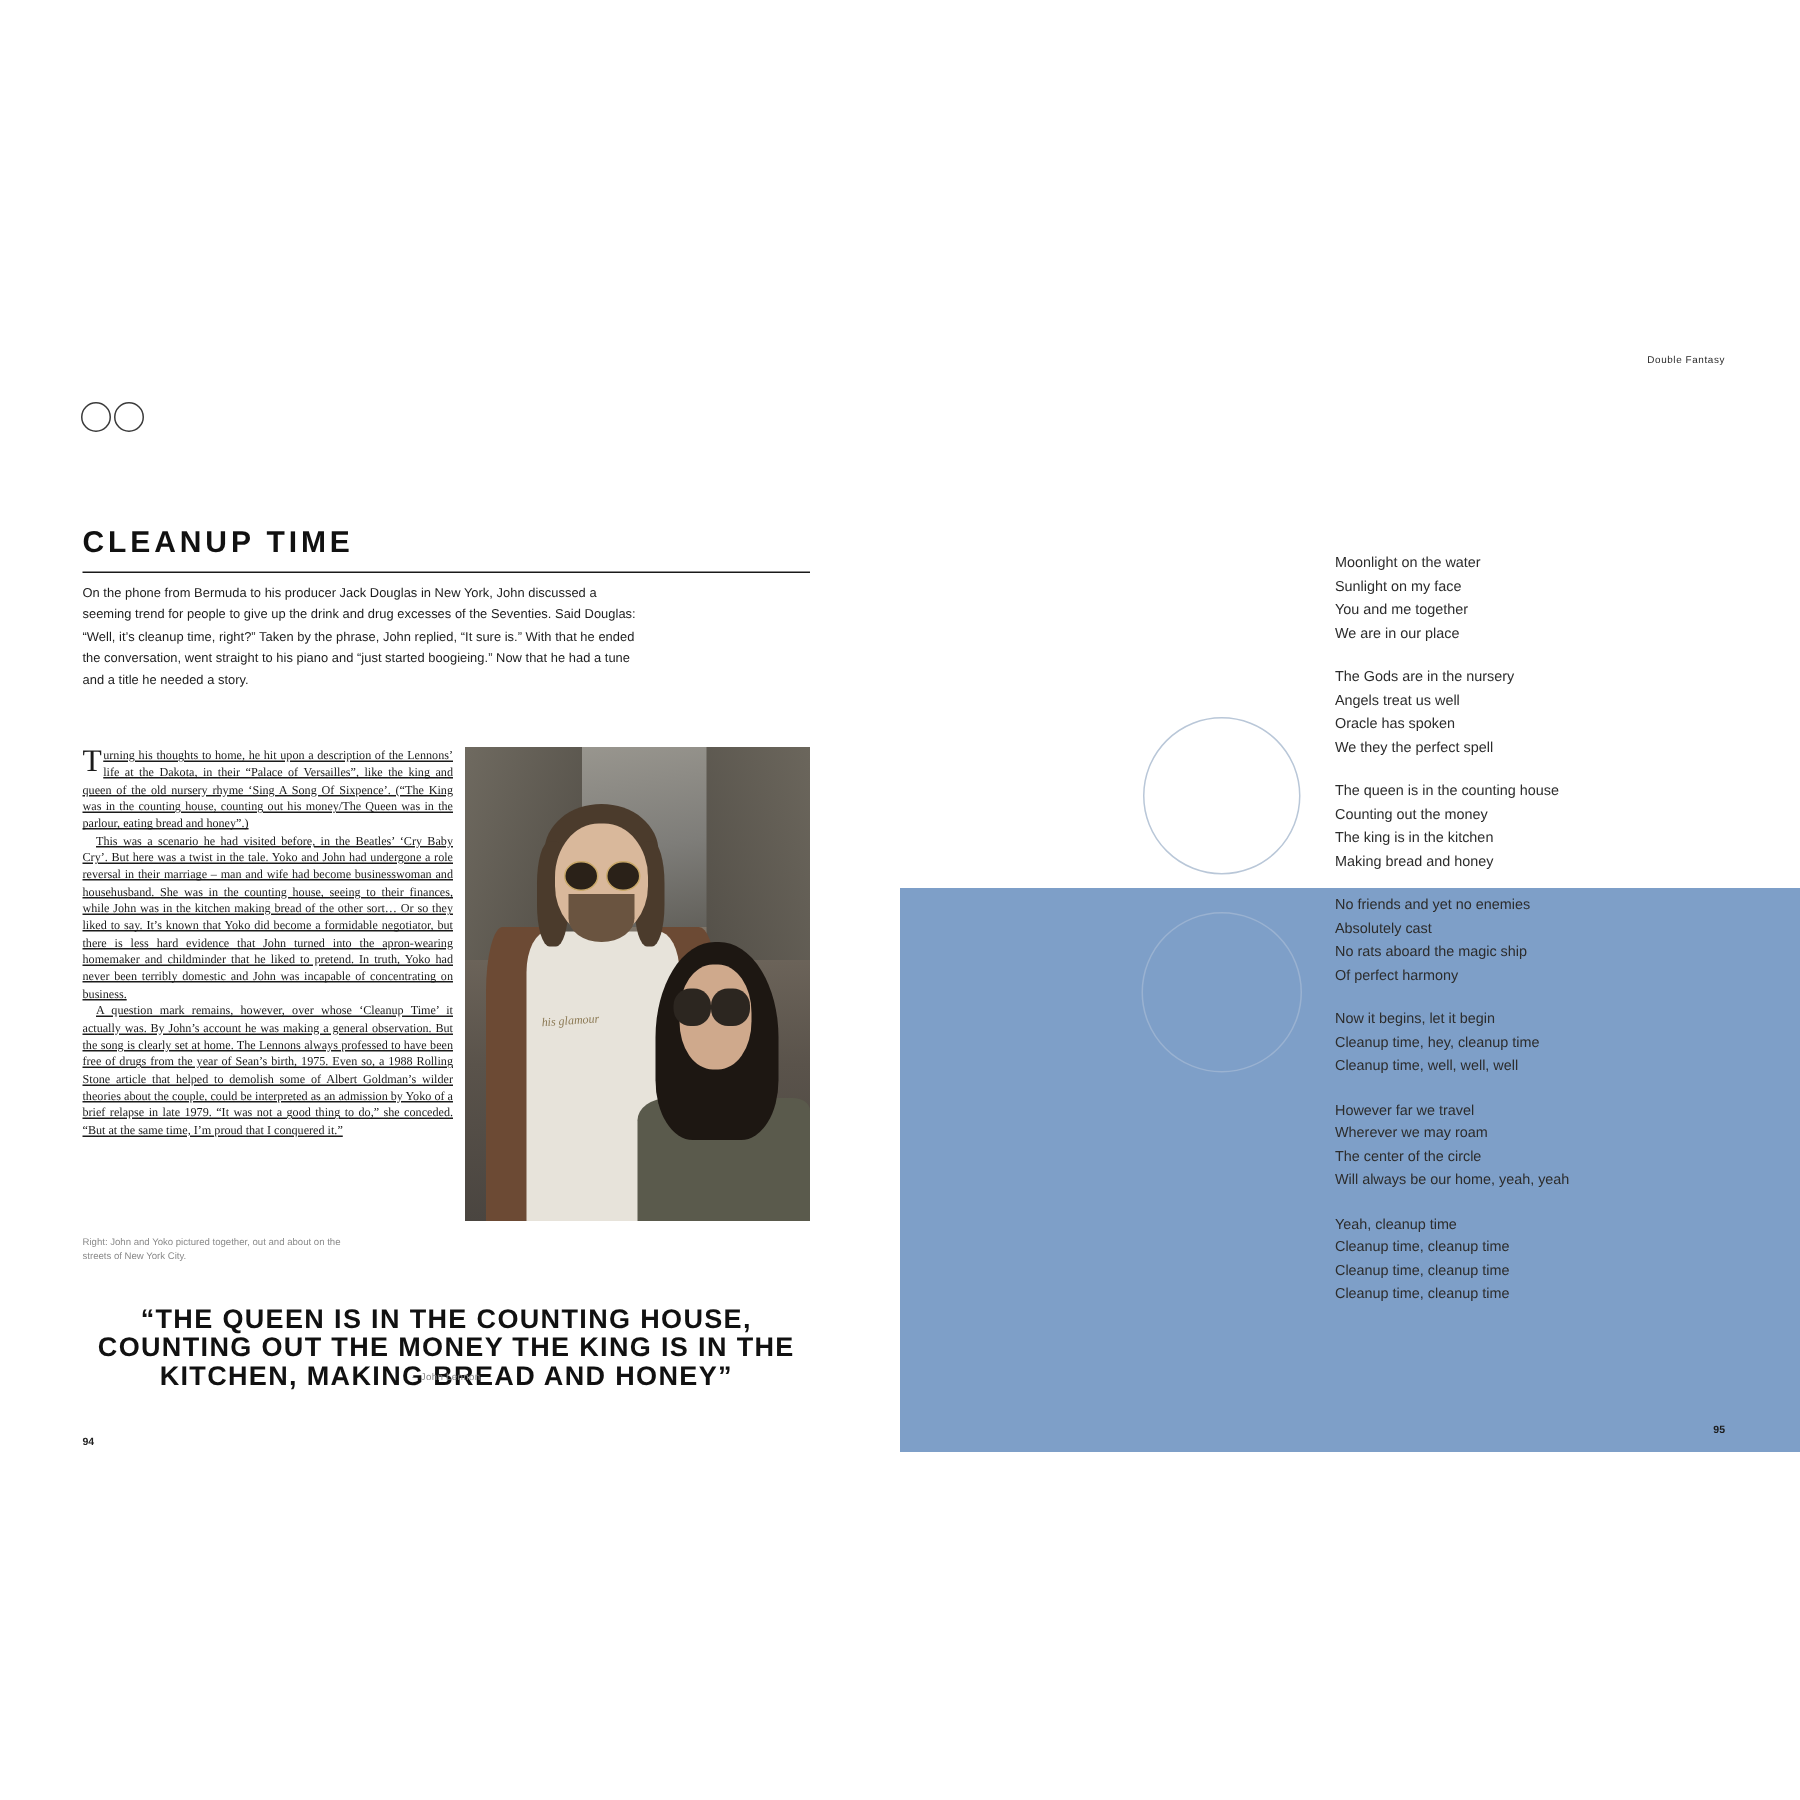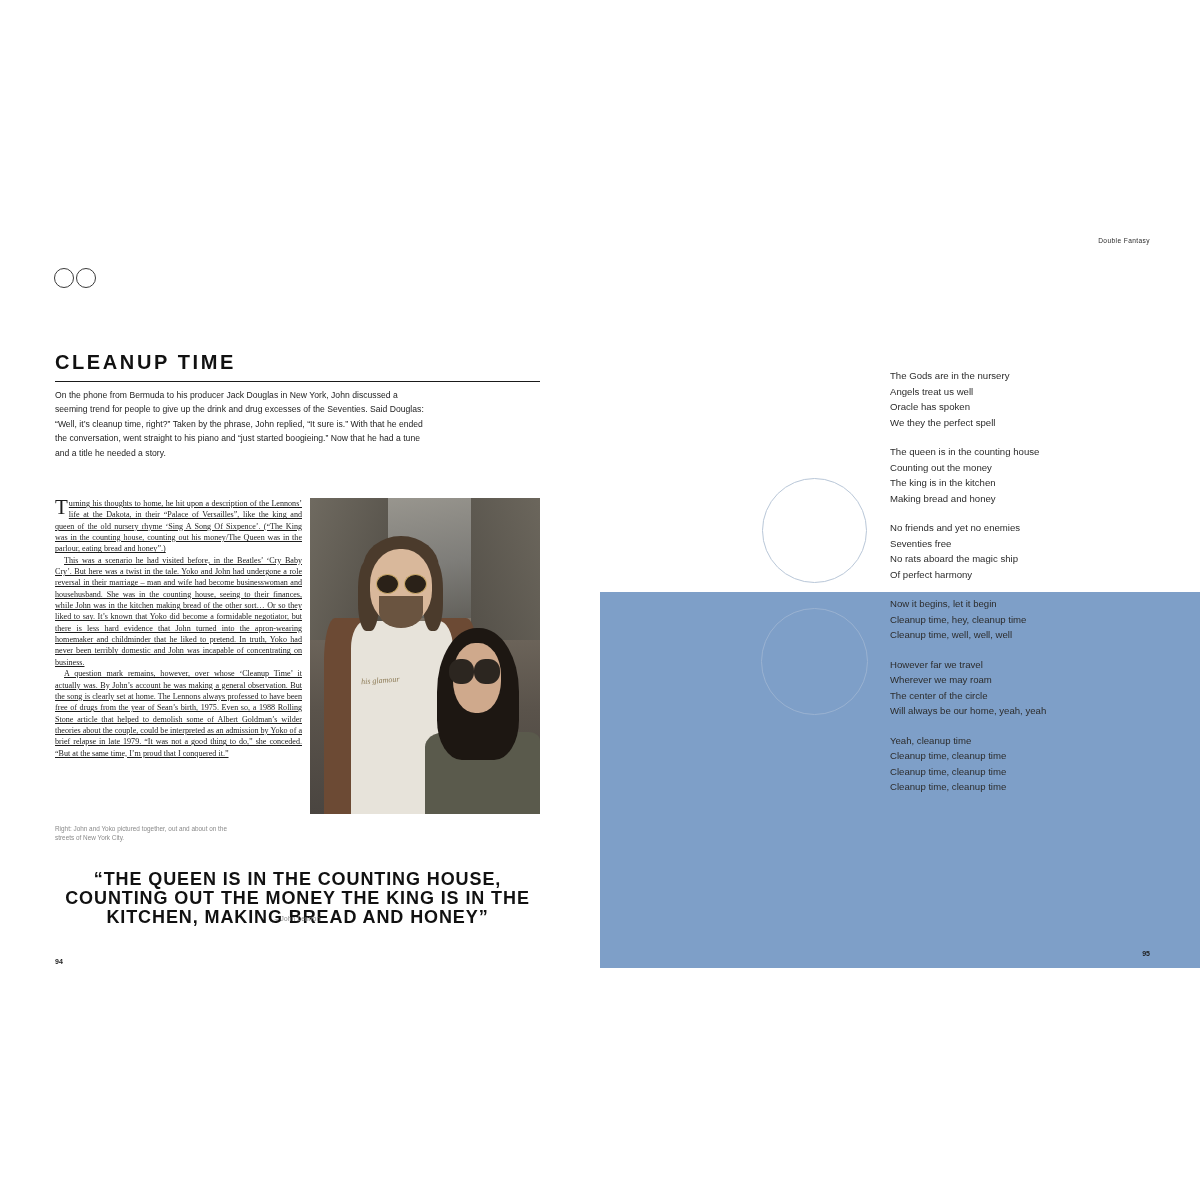--- a/index.html
+++ b/index.html
@@ -432,34 +432,40 @@
     <div id="blue-panel"></div>
 
     <div id="running-head">Double Fantasy</div>
 
 
     <div class="ring" id="ring-top"></div>
     <div class="ring" id="ring-bottom"></div>
 
     <div id="lyrics">
         <div class="stanza">
+          <div class="line">Moonlight on the water</div>
+          <div class="line">Sunlight on my face</div>
+          <div class="line">You and me together</div>
+          <div class="line">We are in our place</div>
+        </div>
+        <div class="stanza">
           <div class="line">The Gods are in the nursery</div>
           <div class="line">Angels treat us well</div>
           <div class="line">Oracle has spoken</div>
           <div class="line">We they the perfect spell</div>
         </div>
         <div class="stanza">
           <div class="line">The queen is in the counting house</div>
           <div class="line">Counting out the money</div>
           <div class="line">The king is in the kitchen</div>
           <div class="line">Making bread and honey</div>
         </div>
         <div class="stanza">
           <div class="line">No friends and yet no enemies</div>
-          <div class="line">Seventies free</div>
+          <div class="line">Absolutely cast</div>
           <div class="line">No rats aboard the magic ship</div>
           <div class="line">Of perfect harmony</div>
         </div>
         <div class="stanza">
           <div class="line">Now it begins, let it begin</div>
           <div class="line">Cleanup time, hey, cleanup time</div>
           <div class="line">Cleanup time, well, well, well</div>
         </div>
         <div class="stanza">
           <div class="line">However far we travel</div>

